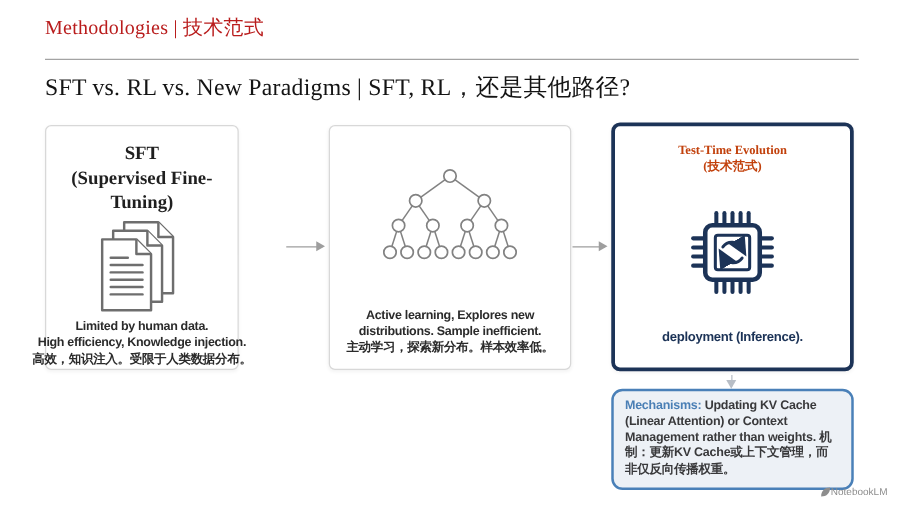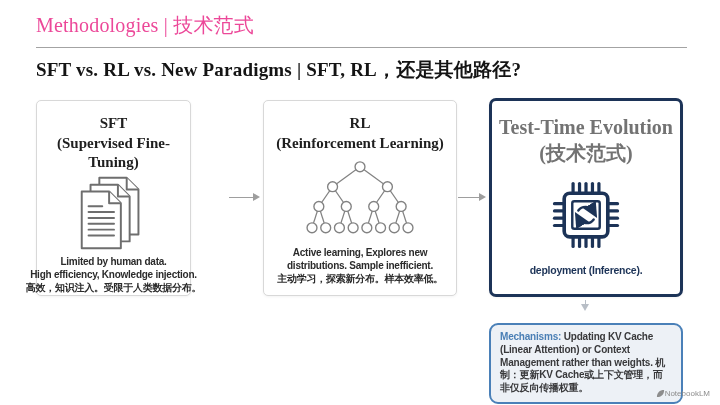--- a/index.html
+++ b/index.html
@@ -1,43 +1,43 @@
 <!DOCTYPE html>
 <html><head>
 <meta charset="utf-8">
 <style>
   html,body{margin:0;padding:0;background:#ffffff;}
   .slide{
     position:relative;width:720px;height:405px;background:#ffffff;overflow:hidden;
     font-family:"Liberation Sans","DejaVu Sans",sans-serif;
   }
   .header{
-    position:absolute;left:36px;top:12px;font-size:20px;color:#ec4899;
+    position:absolute;left:36px;top:12px;font-size:16px;color:#b91c1c;
     font-family:"Liberation Serif","DejaVu Serif",serif;letter-spacing:.2px;
   }
   .divider{position:absolute;left:36px;top:47px;width:651px;height:1px;background:#a3a3a3;}
   .title{
     position:absolute;left:36px;top:57px;font-size:19px;color:#141414;
-    font-family:"Liberation Serif","DejaVu Serif",serif;letter-spacing:.2px;font-weight:bold;
+    font-family:"Liberation Serif","DejaVu Serif",serif;letter-spacing:.2px;
   }
   .box{
     position:absolute;top:100px;width:155px;height:196px;background:#fff;
     border:1px solid #d8d8d8;border-radius:5px;box-shadow:0 1px 3px rgba(0,0,0,.05);
     display:flex;flex-direction:column;align-items:center;box-sizing:border-box;
   }
   .box1{left:36px;}
   .box2{left:263px;width:194px;}
   .box3{
     left:489px;top:98px;width:194px;height:199px;border:3px solid #1c3357;border-radius:7px;
   }
   .box-title{
     margin-top:13px;text-align:center;font-family:"Liberation Serif","DejaVu Serif",serif;
     font-weight:700;font-size:15px;line-height:1.3;color:#1f1f1f;
   }
-  .box3 .box-title{color:#737373;font-size:20px;}
+  .box3 .box-title{color:#c2410c;font-size:10px;}
   .bt-line{display:block;}
   .box-icon{flex:1;display:flex;align-items:center;justify-content:center;}
   .box-desc{
     margin-bottom:10px;text-align:center;font-size:10px;font-weight:700;
     line-height:1.3;color:#2b2b2b;letter-spacing:-.25px;
   }
   .box3 .box-desc{color:#1c3357;font-size:10.5px;margin-bottom:16px;}
   .d-line{display:block;white-space:nowrap;}
   .harrow{position:absolute;height:0;border-top:1.5px solid #9e9e9e;}
   .harrow::after{
@@ -46,21 +46,21 @@
   }
   .arrow1{left:229px;top:197px;width:29px;}
   .arrow2{left:458px;top:197px;width:26px;}
   .varrow{position:absolute;width:0;border-left:1.5px solid #b8bec6;}
   .varrow::after{
     content:"";position:absolute;left:-4.8px;bottom:-2px;width:0;height:0;
     border-top:7px solid #b8bec6;border-left:4px solid transparent;border-right:4px solid transparent;
   }
   .arrow3{left:585px;top:300px;height:9px;}
   .callout{
-    position:absolute;left:489px;top:323px;width:194px;min-height:64px;box-sizing:border-box;
+    position:absolute;left:489px;top:311px;width:194px;min-height:64px;box-sizing:border-box;
     background:#edf1f6;border:2px solid #4a80b8;border-radius:9px;padding:6px 9px 7px 9px;
     font-size:10px;font-weight:700;line-height:1.28;color:#39393b;letter-spacing:-.2px;
   }
   .callout .mech-label{color:#4a7fb5;}
   .watermark{
     position:absolute;right:10px;bottom:7px;display:flex;align-items:center;gap:0;
     font-size:8px;color:#8d8d8d;
   }
 </style>
 </head>
@@ -100,24 +100,20 @@
     <div class="box-desc">
       <span class="d-line">Limited by human data.</span>
       <span class="d-line">High efficiency, Knowledge injection.</span>
       <span class="d-line">高效，知识注入。受限于人类数据分布。</span>
     </div>
   </div>
 
   <div class="harrow arrow1"></div>
 
   <div class="box box2">
-    <div class="box-title">
-      <span class="bt-line">RL</span>
-      <span class="bt-line">(Reinforcement Learning)</span>
-    </div>
     <div class="box-icon">
       <svg width="152" height="80" viewBox="0 0 170 105" fill="none">
         <g stroke="#828282" stroke-width="1.6">
           <line x1="85" y1="9" x2="49" y2="35"></line>
             <line x1="85" y1="9" x2="121" y2="35"></line>
           <line x1="49" y1="35" x2="31" y2="61"></line>
             <line x1="49" y1="35" x2="67" y2="61"></line>
           <line x1="121" y1="35" x2="103" y2="61"></line>
             <line x1="121" y1="35" x2="139" y2="61"></line>
           <line x1="31" y1="61" x2="22" y2="89"></line>

